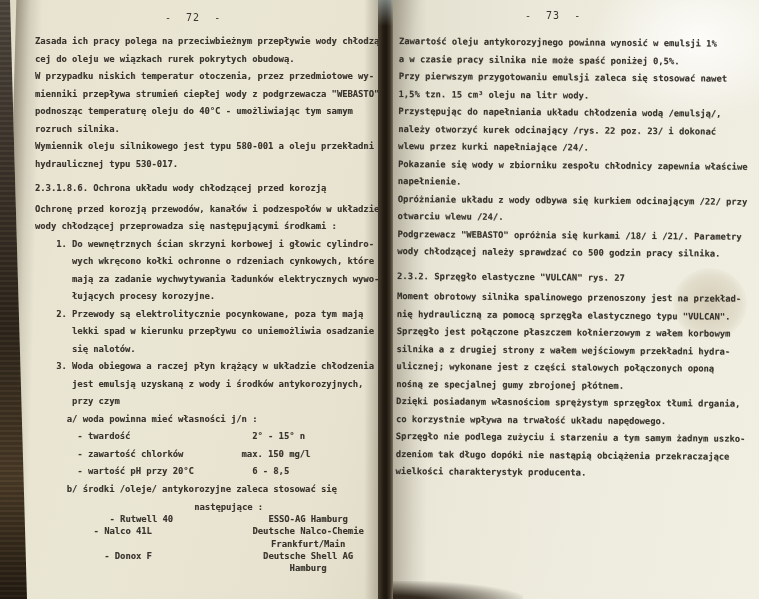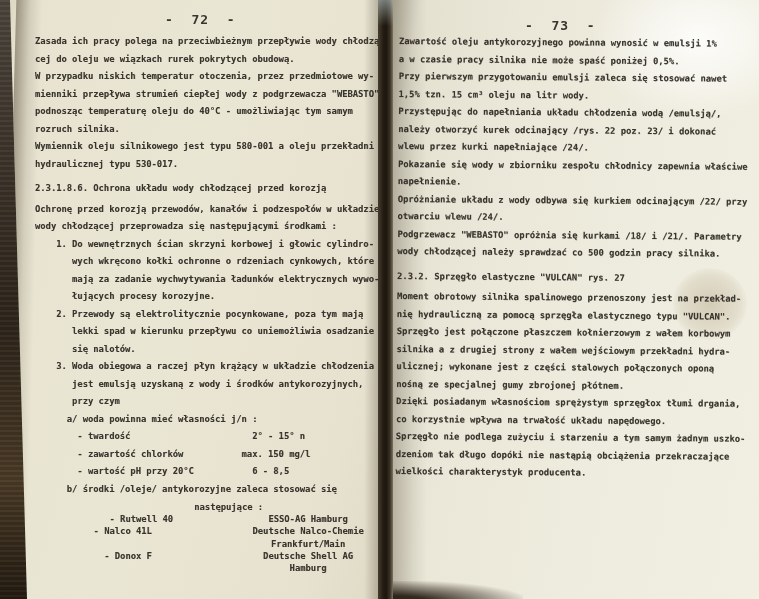--- a/index.html
+++ b/index.html
@@ -77,27 +77,27 @@
   }
   .page-right .bottom-curl {
     position: absolute; left: 0; bottom: 0; width: 130px; height: 18px;
     background: radial-gradient(ellipse at 0% 115%, rgba(32,22,12,0.9) 20%, rgba(32,22,12,0.35) 55%, transparent 75%);
     pointer-events: none;
   }
 
   
   .pagenum {
     position: absolute;
-    font-size: 13px; font-weight: bold;
+    font-size: 10px; font-weight: normal;
     color: rgba(42,38,32,0.92);
     letter-spacing: 1px;
     white-space: pre;
   }
   .pagenum-left  { left: 165px; top: 12px; }
-  .pagenum-right { left: 132px; top: 18px; }
+  .pagenum-right { left: 132px; top: 10px; }
 
   .text {
     position: absolute;
     font-size: 8.8px; font-weight: bold;
     color: rgba(44,40,33,0.90);
     text-shadow: 0.3px 0.3px 0.3px rgba(44,40,33,0.35);
     white-space: pre;
   }
   .text-left  { left: 35px; top: 33px; width: 345px; }
   .text-right { left: 6px;  top: 33px; width: 355px; transform: rotate(0.45deg); transform-origin: 0 0; }

